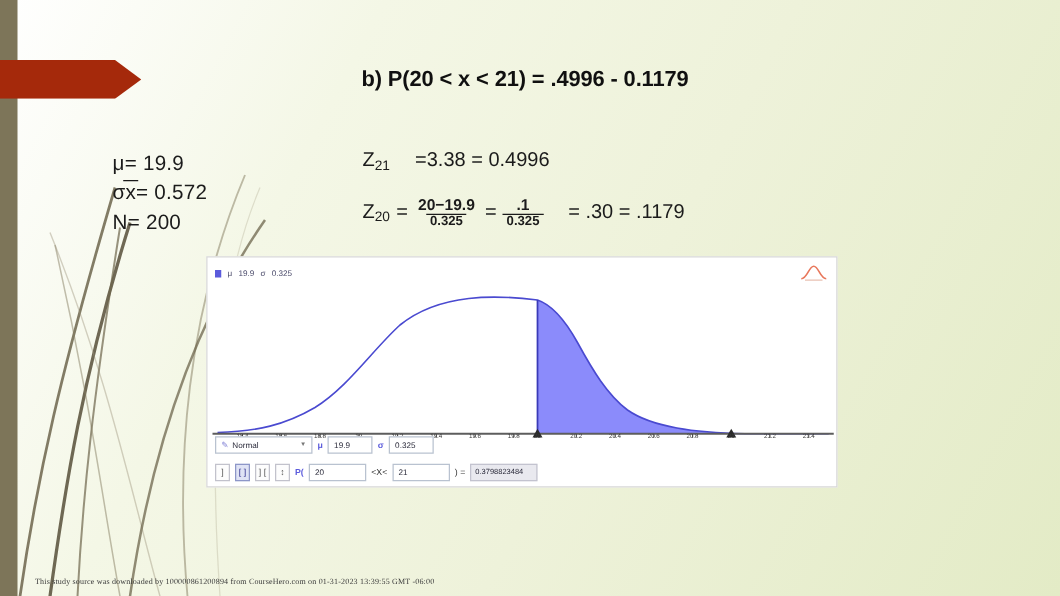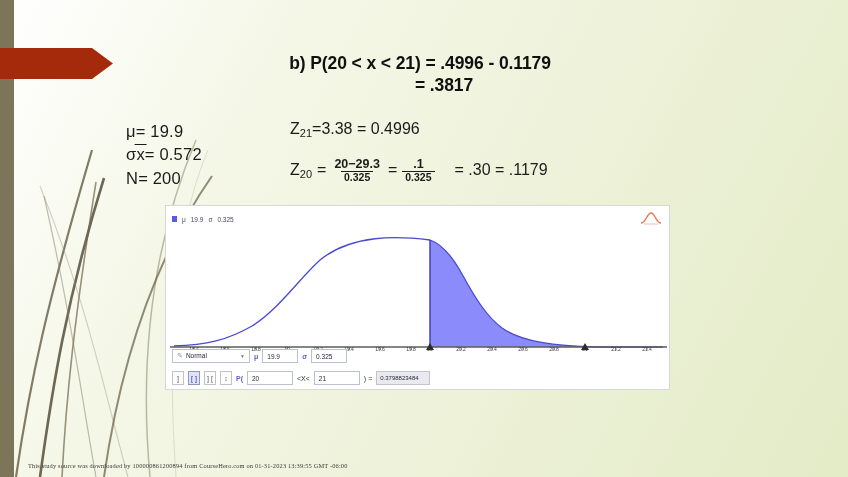--- a/index.html
+++ b/index.html
@@ -29,21 +29,21 @@
     letter-spacing:-0.1px;
   }
   .title-l2 { margin-left:48px; }
 
   
   .params {
     position:absolute; left:90px; top:120px;
     font-size:16.5px; color:#1b1b1b; line-height:1.42;
     letter-spacing:0.2px;
   }
-  .params div { white-space:pre;margin-left:36px; }
+  .params div { white-space:pre; }
   .ovl { position:relative; display:inline-block; }
   .ovl::after {
     content:""; position:absolute; left:50%; transform:translateX(-50%);
     top:0.03em; width:0.78em; height:1.4px; background:#1b1b1b;
   }
 
   
   .zeq {
     position:absolute; color:#1b1b1b; font-size:16px;
     display:flex; align-items:center; white-space:nowrap;
@@ -127,41 +127,40 @@
     <path d="M104 477 C 118 380, 148 268, 212 176" stroke="#6d654c" stroke-width="2.0" fill="none" opacity="0.75"></path>
     <path d="M176 477 C 168 360, 170 240, 208 150" stroke="#b3ad92" stroke-width="1.0" fill="none" opacity="0.35"></path>
   </svg>
 
   <svg class="arrow-banner" viewBox="0 0 113 31" preserveAspectRatio="none">
     <polygon points="0,0 92,0 113,15.5 92,31 0,31" fill="#a5290b"></polygon>
   </svg>
 
   <div class="title-block">
     <div>b) P(20 &lt; x &lt; 21) = .4996 - 0.1179</div>
-    <div class="title-l2">= .3817</div>
   </div>
 
   <div class="params">
     <div><span>μ</span><span>= 19.9</span></div>
     <div>σ<span class="ovl">x</span><span>= 0.572</span></div>
     <div><span>N</span><span>= 200</span></div>
   </div>
 
   <div class="zeq" id="zeq21">
     <span>Z</span>
       <span class="sub">21</span>
-    <span style="margin-left:0">=3.38 = 0.4996</span>
+    <span style="margin-left:20px">=3.38 = 0.4996</span>
   </div>
 
   <div class="zeq" id="zeq20">
     <span>Z</span>
       <span class="sub">20</span>
     <span style="margin-left:5px">=</span>
     <span class="frac">
-      <span class="num">20−29.3</span>
+      <span class="num">20−19.9</span>
       <span class="den">0.325</span>
     </span>
     <span>=</span>
     <span class="frac">
       <span class="num">.1</span>
       <span class="den">0.325</span>
     </span>
     <span style="margin-left:15px">= .30 = .1179</span>
   </div>
 

